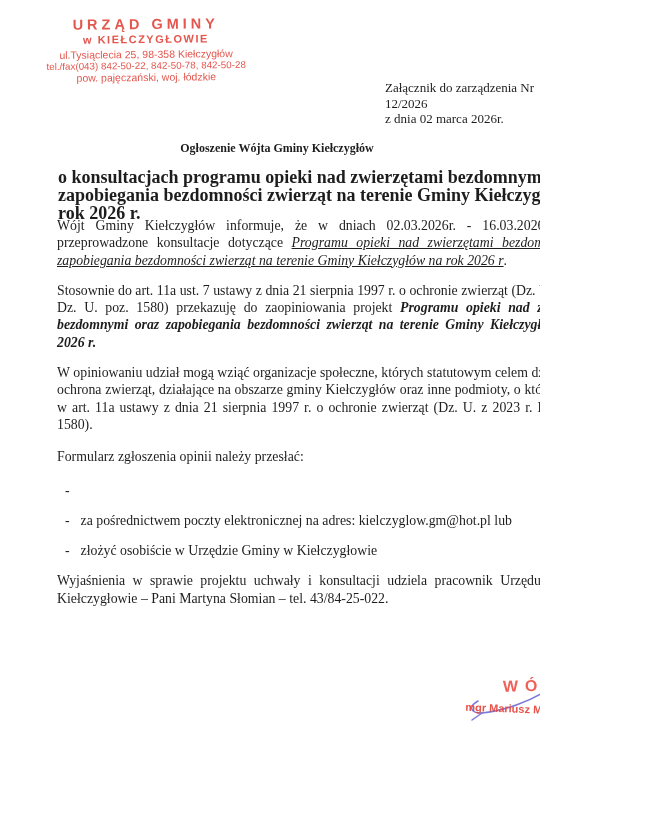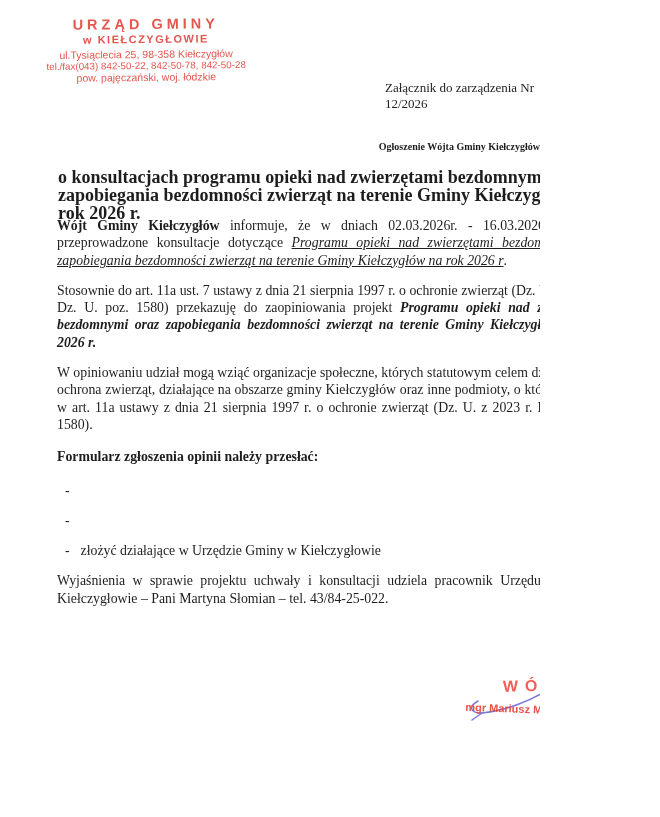--- a/index.html
+++ b/index.html
@@ -27,38 +27,38 @@
   .office-stamp .l5 { font-size:10.5px; }
 
   
   .attachment-note {
     position:absolute; left:385px; top:80px;
     font-size:13px; line-height:15.6px;
   }
 
   
   .doc-title {
-    position:absolute; top:141px; left:0; width:100%;
-    text-align:right; font-weight:bold; font-size:10px;
+    position:absolute; top:141px; left:7px; width:100%;
+    text-align:center; font-weight:bold; font-size:12px;
   }
   .doc-subtitle {
     position:absolute; top:169px; left:58px; width:544px;
     text-align:left; font-weight:bold; font-size:18px; line-height:17.8px;
   }
 
   
   .content {
     position:absolute; top:217px; left:57px; width:547px;
     font-size:13.8px; line-height:17.3px; text-align:justify;
   }
   .content p { margin:0 0 13px 0; }
-  .seg-bold { font-weight:bold; }
+  .seg-bold { font-weight:normal; }
   .seg-underline-italic { font-style:italic; text-decoration:underline; }
   .seg-bold-italic { font-weight:bold; font-style:italic; }
-  .form-heading { font-weight:bold; margin:15px 0 16px 0 !important; text-align:left; }
+  .form-heading { font-weight:normal; margin:15px 0 16px 0 !important; text-align:left; }
   .bullet { display:flex; gap:11px; margin:0 0 13px 8px; text-align:left; }
   .bullet .dash { flex:0 0 auto; }
   .closing { margin-top:3px !important; }
 
   
   .sig-role {
     position:absolute; left:492px; top:677px; width:96px;
     text-align:center;
     font-family:"Liberation Sans", sans-serif;
     font-weight:bold; font-size:16px; letter-spacing:7px;
@@ -84,20 +84,21 @@
   <div class="office-stamp">
     <div class="l1">URZĄD GMINY</div>
     <div class="l2">w KIEŁCZYGŁOWIE</div>
     <div class="l3">ul.Tysiąclecia 25, 98-358 Kiełczygłów</div>
     <div class="l4">tel./fax(043) 842-50-22, 842-50-78, 842-50-28</div>
     <div class="l5">pow. pajęczański, woj. łódzkie</div>
   </div>
 
   <div class="attachment-note">
     <div>Załącznik do zarządzenia Nr 12/2026</div>
+    <div>z dnia 02 marca 2026r.</div>
   </div>
 
   <div class="doc-title">Ogłoszenie Wójta Gminy Kiełczygłów</div>
   <div class="doc-subtitle">o konsultacjach programu opieki nad zwierzętami bezdomnymi oraz zapobiegania bezdomności zwierząt na terenie Gminy Kiełczygłów na rok 2026 r.</div>
 
   <div class="content">
 
     <p><span class="seg-bold">Wójt Gminy Kiełczygłów</span><span> informuje, że w dniach 02.03.2026r. - 16.03.2026r. zostaną przeprowadzone konsultacje dotyczące </span><span class="seg-underline-italic">Programu opieki nad zwierzętami bezdomnymi oraz zapobiegania bezdomności zwierząt na terenie Gminy Kiełczygłów na rok 2026 r</span><span>.</span></p>
 
     <p><span>Stosownie do art. 11a ust. 7 ustawy z dnia 21 sierpnia 1997 r. o ochronie zwierząt (Dz. U. z 2023 r. Dz. U. poz. 1580) przekazuję do zaopiniowania projekt </span><span class="seg-bold-italic">Programu opieki nad zwierzętami bezdomnymi oraz zapobiegania bezdomności zwierząt na terenie Gminy Kiełczygłów na rok 2026 r.</span></p>
@@ -105,24 +106,25 @@
     <p>W opiniowaniu udział mogą wziąć organizacje społeczne, których statutowym celem działania jest ochrona zwierząt, działające na obszarze gminy Kiełczygłów oraz inne podmioty, o których mowa w art. 11a ustawy z dnia 21 sierpnia 1997 r. o ochronie zwierząt (Dz. U. z 2023 r. Dz. U. poz. 1580).</p>
 
 
     <p class="form-heading">Formularz zgłoszenia opinii należy przesłać:</p>
 
     <div class="bullet">
       <span class="dash">-</span>
     </div>
     <div class="bullet">
       <span class="dash">-</span>
+      <span>za pośrednictwem poczty elektronicznej na adres: kielczyglow.gm@hot.pl lub</span>
     </div>
     <div class="bullet">
       <span class="dash">-</span>
-      <span>złożyć działające w Urzędzie Gminy w Kiełczygłowie</span>
+      <span>złożyć osobiście w Urzędzie Gminy w Kiełczygłowie</span>
     </div>
 
     <p class="closing">Wyjaśnienia w sprawie projektu uchwały i konsultacji udziela pracownik Urzędu Gminy w Kiełczygłowie – Pani Martyna Słomian – tel. 43/84-25-022.</p>
   </div>
 
   <svg class="sig-ink" viewBox="0 0 150 150" xmlns="http://www.w3.org/2000/svg">
     <path d="M 96 12 C 90 40 86 75 87 100 C 88 118 93 120 95 100 C 98 70 100 40 101 20 C 102 8 106 6 107 18 C 109 48 106 100 103 128 C 101 142 97 148 95 132 C 93 115 94 80 96 50"></path>
     <path d="M 95 52 C 78 64 50 75 27 77 C 14 77 14 70 23 65"></path>
     <path d="M 27 77 L 17 84"></path>
   </svg>

